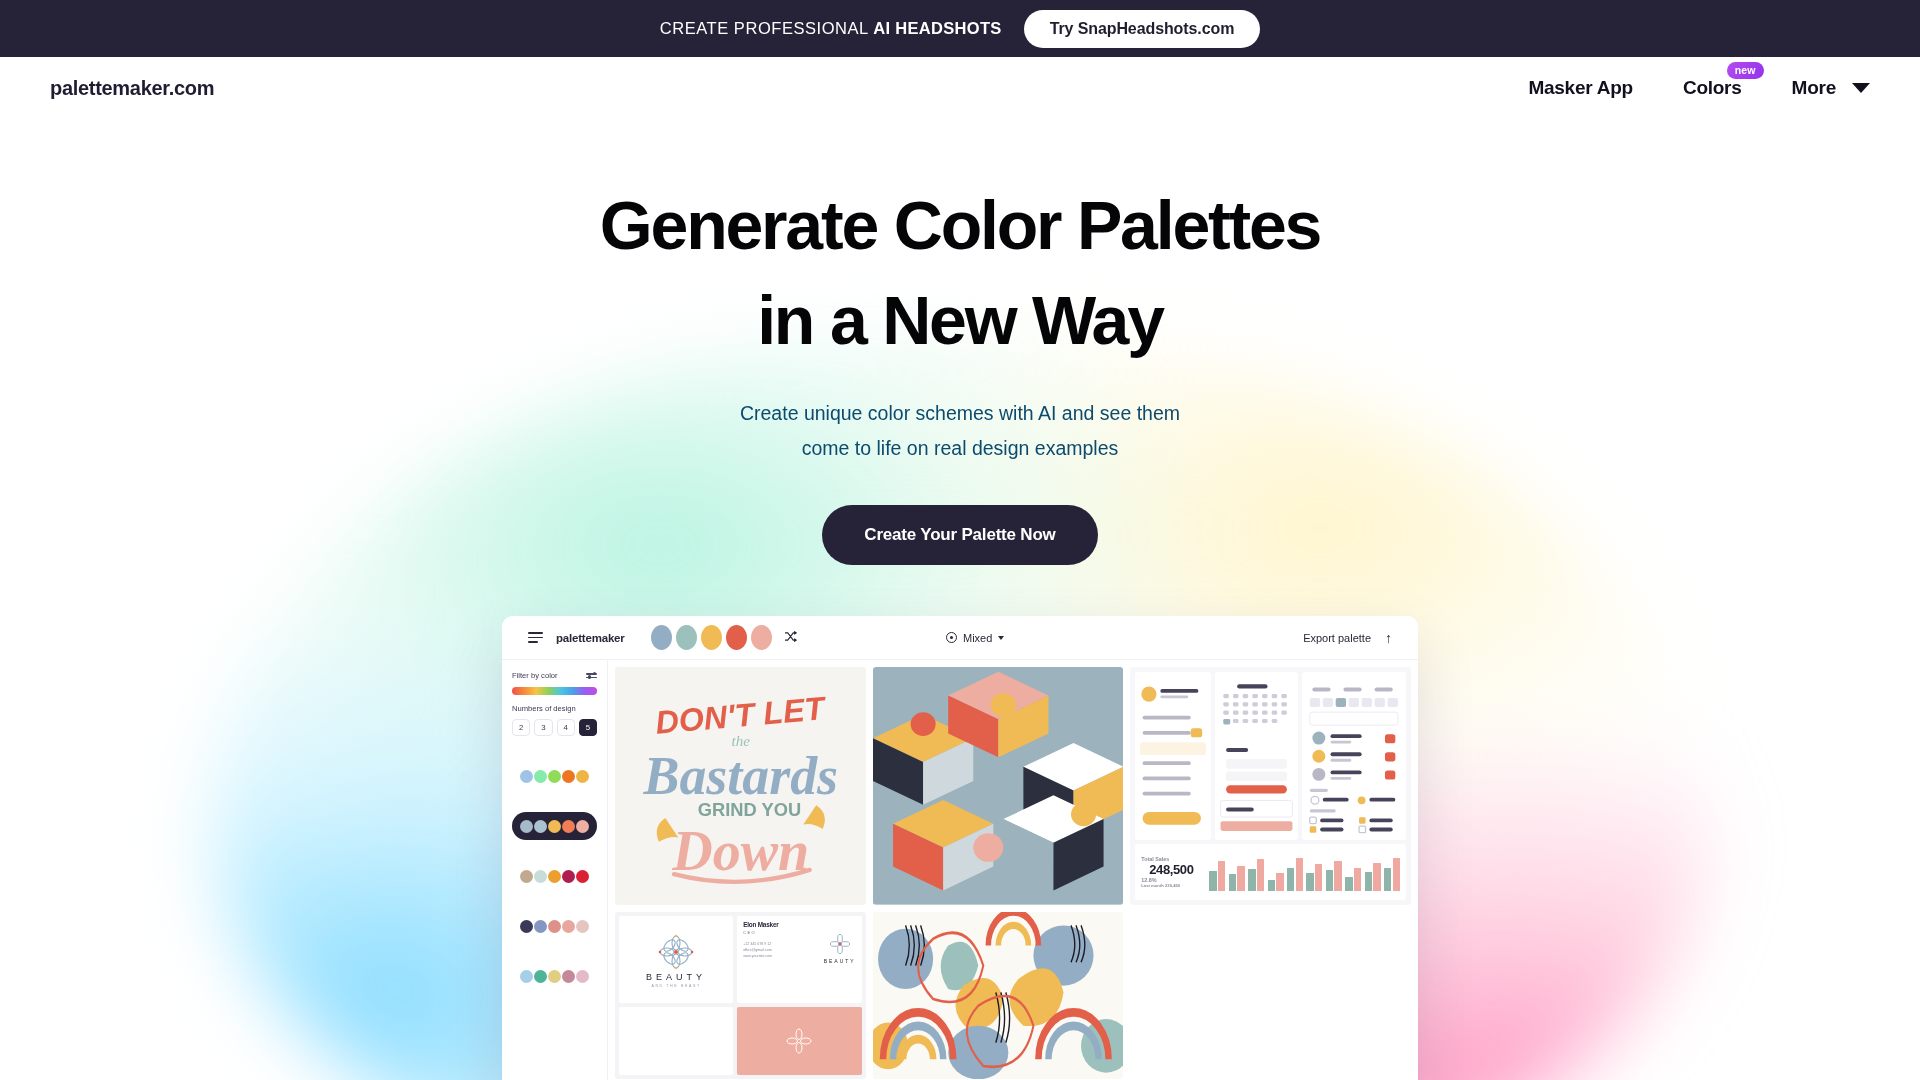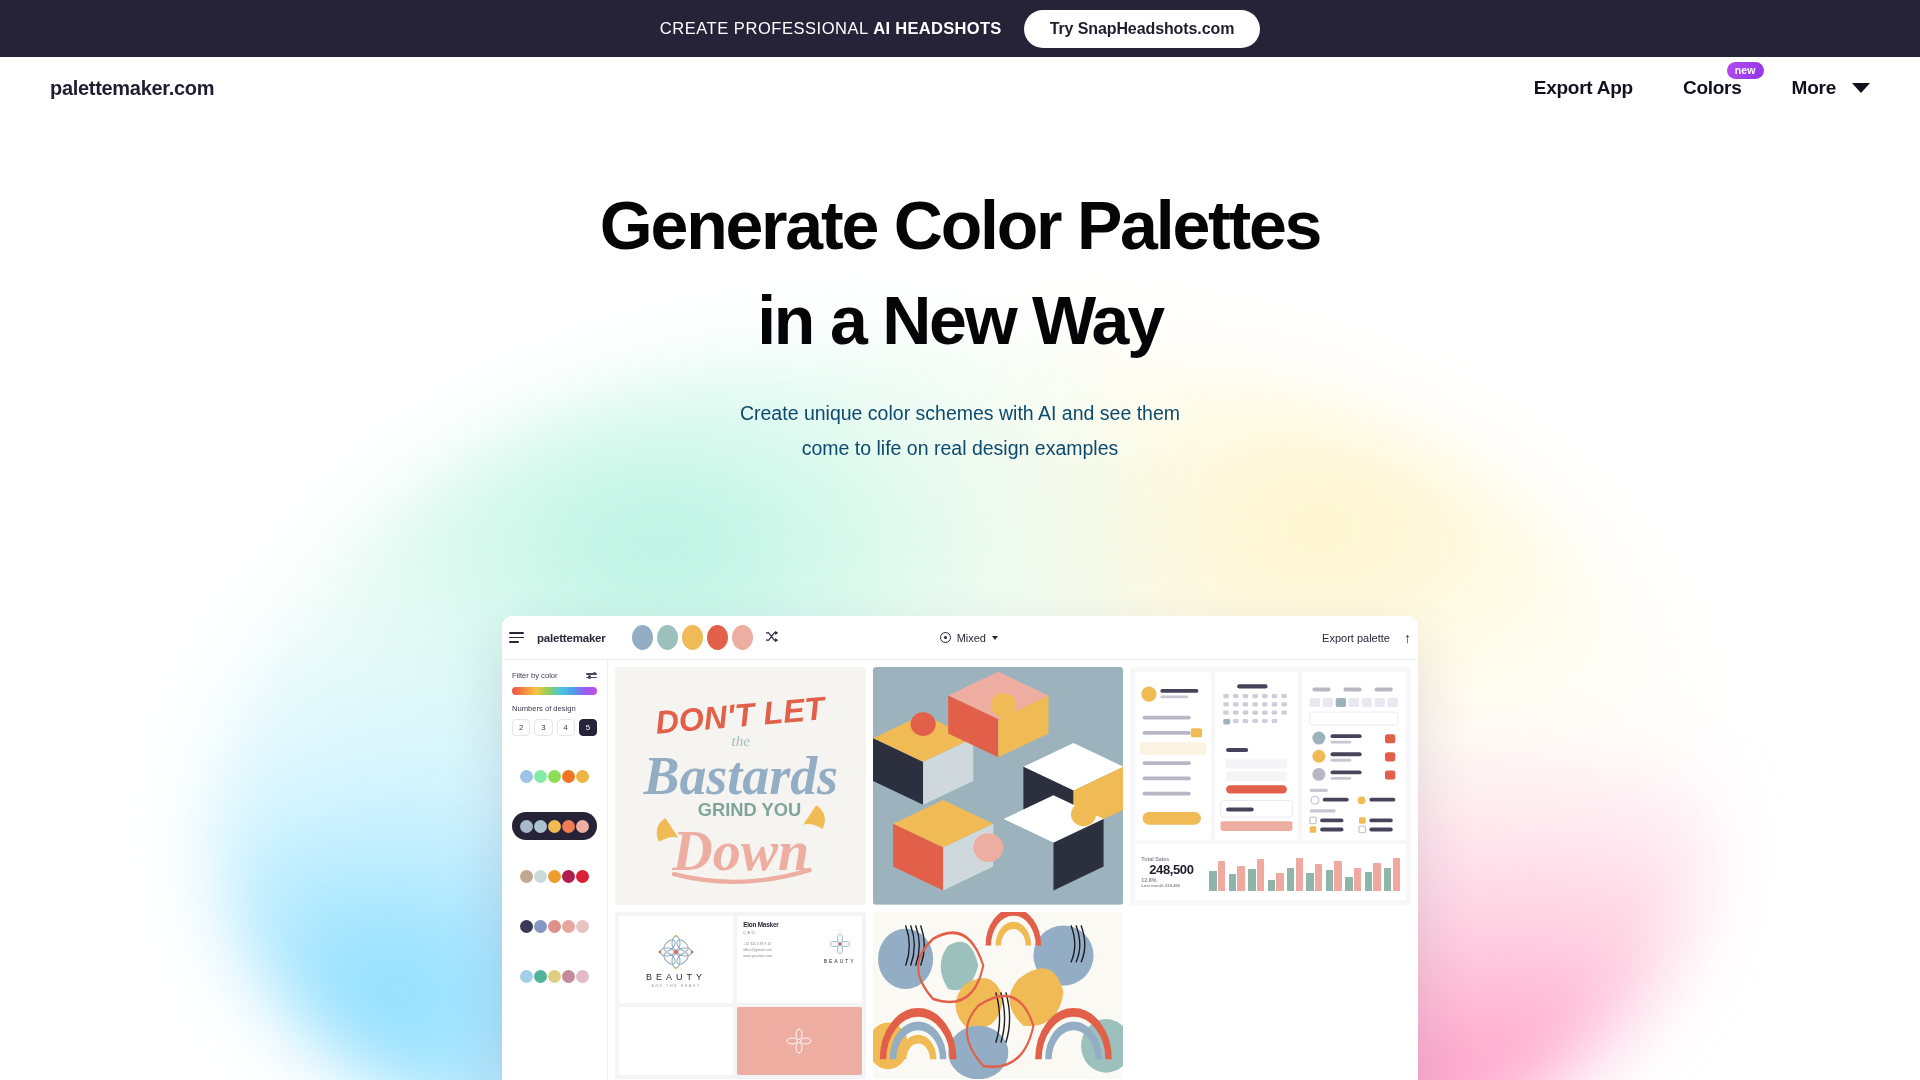--- a/index.html
+++ b/index.html
@@ -88,21 +88,21 @@
   }
 
   
   .app {
     position: absolute; z-index: 25;
     left: 502px; top: 616px; width: 916px; height: 470px;
     background:#fff; border-radius: 11px 11px 0 0; overflow:hidden;
     box-shadow: 0 26px 60px rgba(40,30,70,.14);
     font-size: 10px;
   }
-  .app-bar { height: 43px; display:flex; align-items:center; padding: 0 7px; background:#fff; }
+  .app-bar { height: 43px; display:flex; align-items:center; padding: 0 26px; background:#fff; }
   .burger { width:15px; display:flex; flex-direction:column; gap:3px; margin-right:13px; cursor:pointer; }
   .burger i { display:block; height:1.8px; background:#2a2738; border-radius:2px; }
   .burger i:last-child { width: 10px; }
   .app-logo { font-size: 11.5px; font-weight:700; color:#2a2738; letter-spacing:-.2px; }
   .swatch-row { display:flex; align-items:center; gap:4px; margin-left: 26px; }
   .swatch-dot { width: 21px; height: 25px; border-radius: 50%; cursor:pointer; }
   .shuffle { margin-left: 12px; cursor:pointer; color:#2a2738; }
   .mixed { margin: 0 auto; display:flex; align-items:center; gap:6px; cursor:pointer; color:#2a2738; font-size:11px; font-weight:500; }
   .eye-ring { width:11px;height:11px;border:1.4px solid #2a2738;border-radius:50%;display:flex;align-items:center;justify-content:center;}
   .eye-ring i { width:3px;height:3px;background:#2a2738;border-radius:50%;display:block;}
@@ -190,41 +190,42 @@
   <div class="promo">
     <div class="promo-text">
       <span>CREATE PROFESSIONAL </span><b>AI HEADSHOTS</b>
     </div>
     <button class="promo-btn">Try SnapHeadshots.com</button>
   </div>
 
   <div class="nav">
     <div class="logo">palettemaker.com</div>
     <div class="nav-right">
-      <div class="nav-link">Export App</div>
+      <div class="nav-link">Masker App</div>
       <div class="nav-link">
         <span>Colors</span>
         <span class="badge-new">new</span>
       </div>
       <div class="nav-more">
         <span class="nav-link">More</span>
         <span class="caret"></span>
       </div>
     </div>
   </div>
 
   <div class="hero">
     <h1 class="hero-title">
       <span class="l1">Generate Color Palettes</span>
       <span class="l2">in a New Way</span>
     </h1>
     <div class="hero-sub">
       <div>Create unique color schemes with AI and see them</div>
       <div>come to life on real design examples</div>
     </div>
+    <button class="cta">Create Your Palette Now</button>
   </div>
 
   <div class="app">
 
     <div class="app-bar">
       <div class="burger">
           <i></i>
           <i></i>
           <i></i>
         </div>

